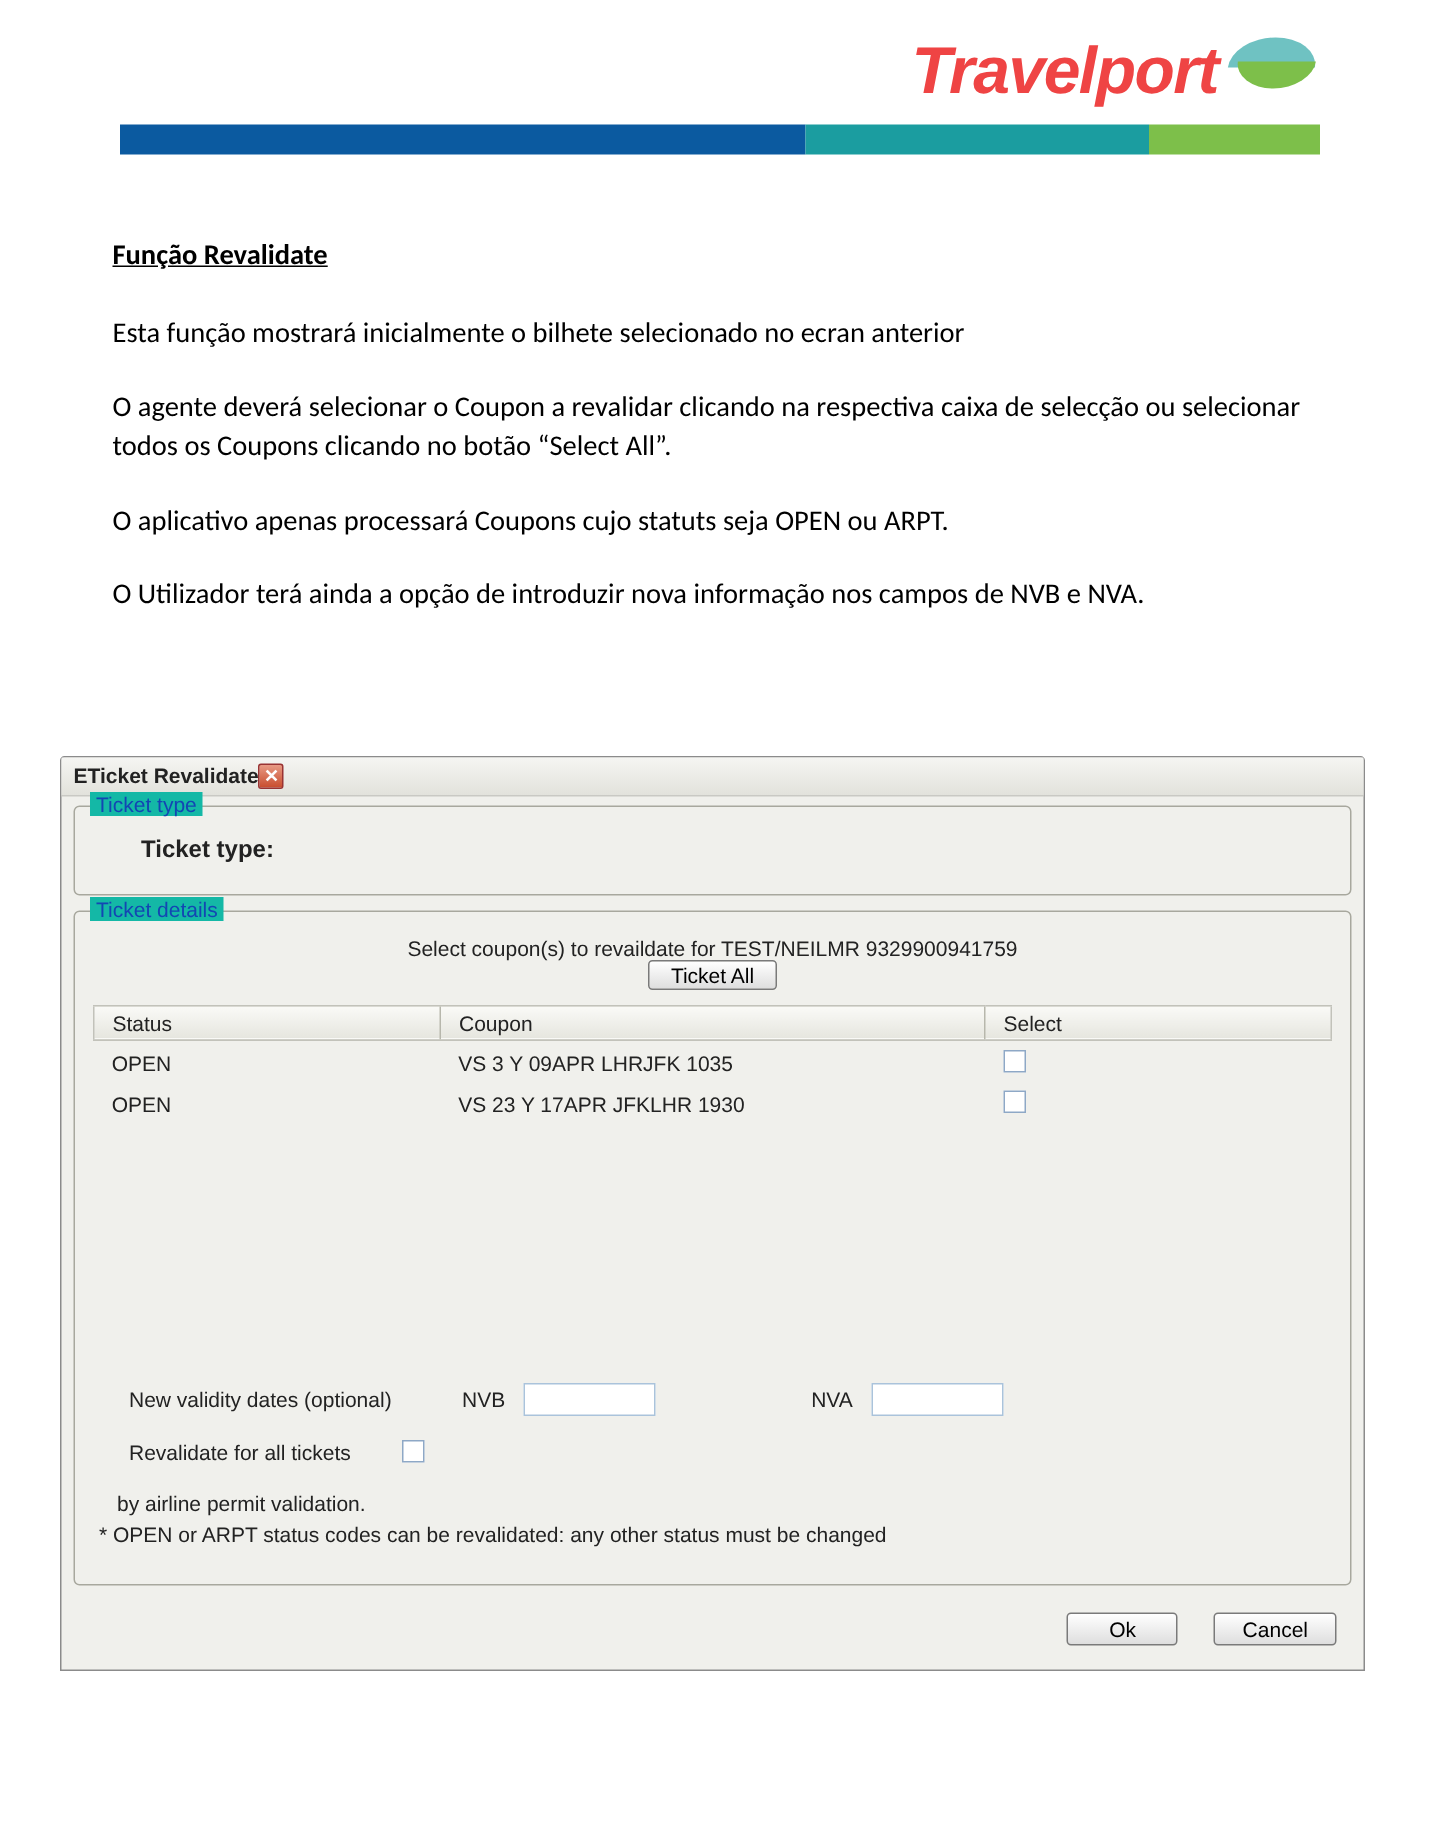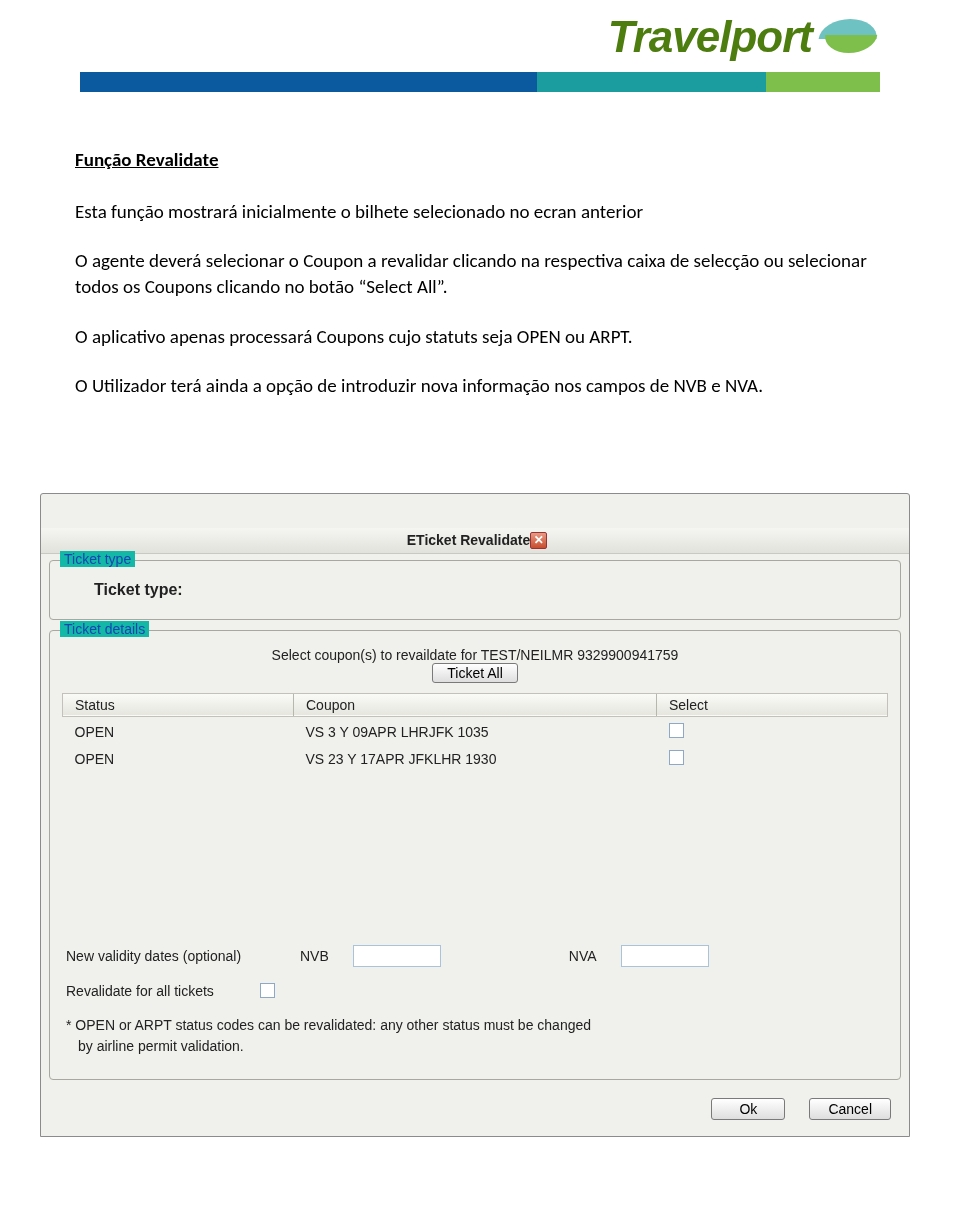--- a/index.html
+++ b/index.html
@@ -20,22 +20,23 @@
     .logo-wrap {
       display: flex;
       align-items: center;
       gap: 8px;
     }
     .logo-text {
       font-family: Arial, sans-serif;
       font-weight: bold;
       font-size: 44px;
       font-style: italic;
-      color: #4d7c0f;
+      color: #ef4444;
       letter-spacing: -1px;
+      margin-top: 11px;
     }
     .logo-swoosh {
       width: 60px;
       height: 44px;
       position: relative;
     }
     .swoosh-top {
       position: absolute;
       top: 4px;
       left: 0;
@@ -85,28 +86,27 @@
       background: #f0f0ec;
       border: 1px solid #8b8b8b;
       border-radius: 3px 3px 0 0;
       font-family: Tahoma, Arial, sans-serif;
       font-size: 14px;
       color: #222;
     }
     .dialog-titlebar {
       height: 26px;
       display: flex;
-      justify-content: center;
+      justify-content: flex-start;
       align-items: center;
       padding: 0 4px 0 8px;
       background: linear-gradient(#f5f5f2, #e2e2dc);
       border-bottom: 1px solid #c9c9c4;
       font-weight: bold;
       font-size: 14px;
-      margin-top: 34px;
     }
     .close-btn {
       width: 17px;
       height: 17px;
       background: linear-gradient(#e89a84, #c84d2e);
       border: 1px solid #933;
       border-radius: 2px;
       display: flex;
       align-items: center;
       justify-content: center;
@@ -188,22 +188,23 @@
       background: #fff;
       display: inline-block;
     }
     .validity-area {
       padding-top: 170px;
       padding-bottom: 8px;
     }
     .validity-row {
       display: flex;
       align-items: center;
-      gap: 24px;
+      gap: 12px;
       padding: 4px 4px 12px 4px;
+      margin-left: 20px;
     }
     .txt-input {
       width: 88px;
       height: 22px;
       border: 1px solid #aac3db;
       background: #fff;
       padding: 0 4px;
       font-family: inherit;
       font-size: 13px;
     }
@@ -299,22 +300,22 @@
               <input class="txt-input" value="" style="">
               <span style="width:80px;"></span>
               <span>NVA</span>
               <input class="txt-input" value="" style="">
             </div>
             <div class="validity-row">
               <span style="min-width:170px;">Revalidate for all tickets</span>
               <span class="chk"></span>
             </div>
             <div class="note">
+              <div style="padding-left:12px;">by airline permit validation.</div>
               <div>* OPEN or ARPT status codes can be revalidated: any other status must be changed</div>
-              <div style="padding-left:12px;">by airline permit validation.</div>
             </div>
           </div>
         </div>
 
         <div class="footer-btns">
           <button class="btn">Ok</button>
           <button class="btn">Cancel</button>
         </div>
       </div>
     </div>

